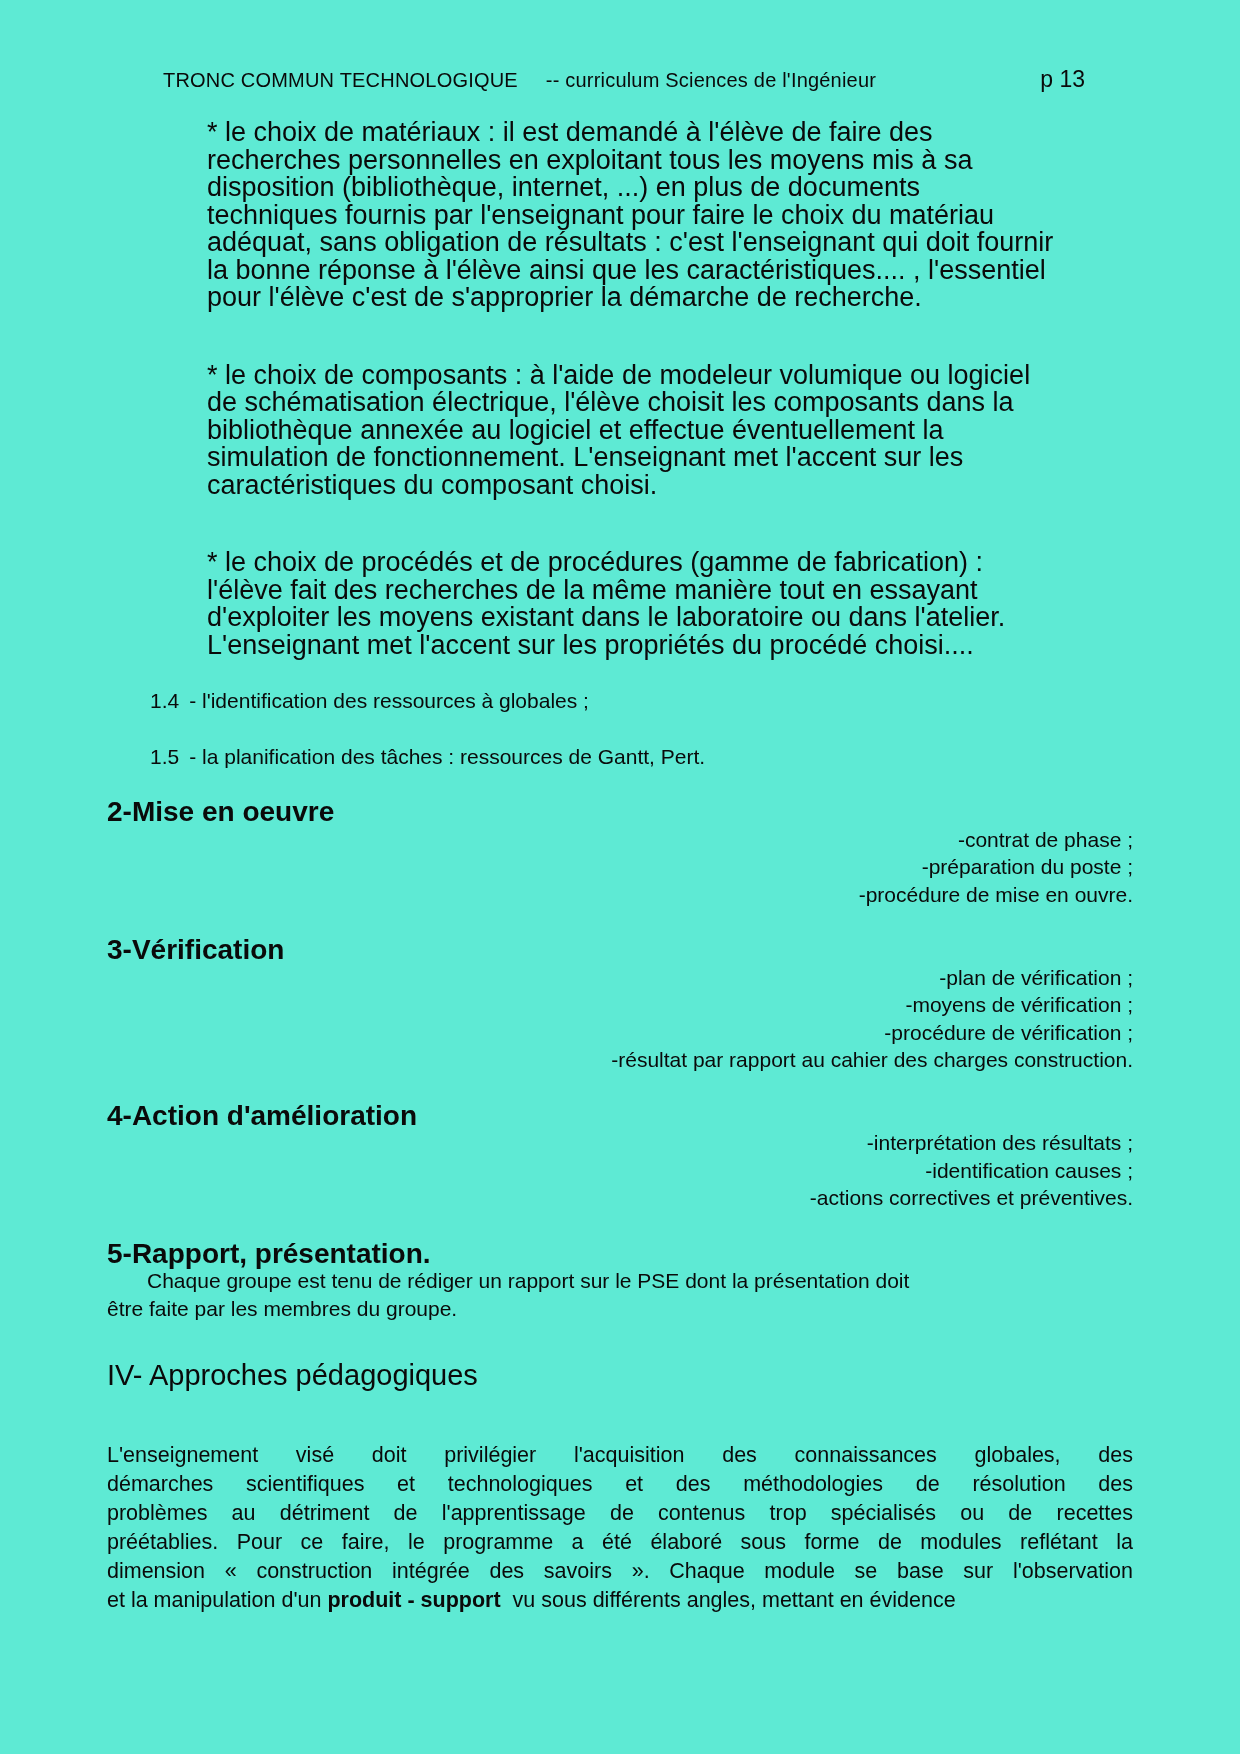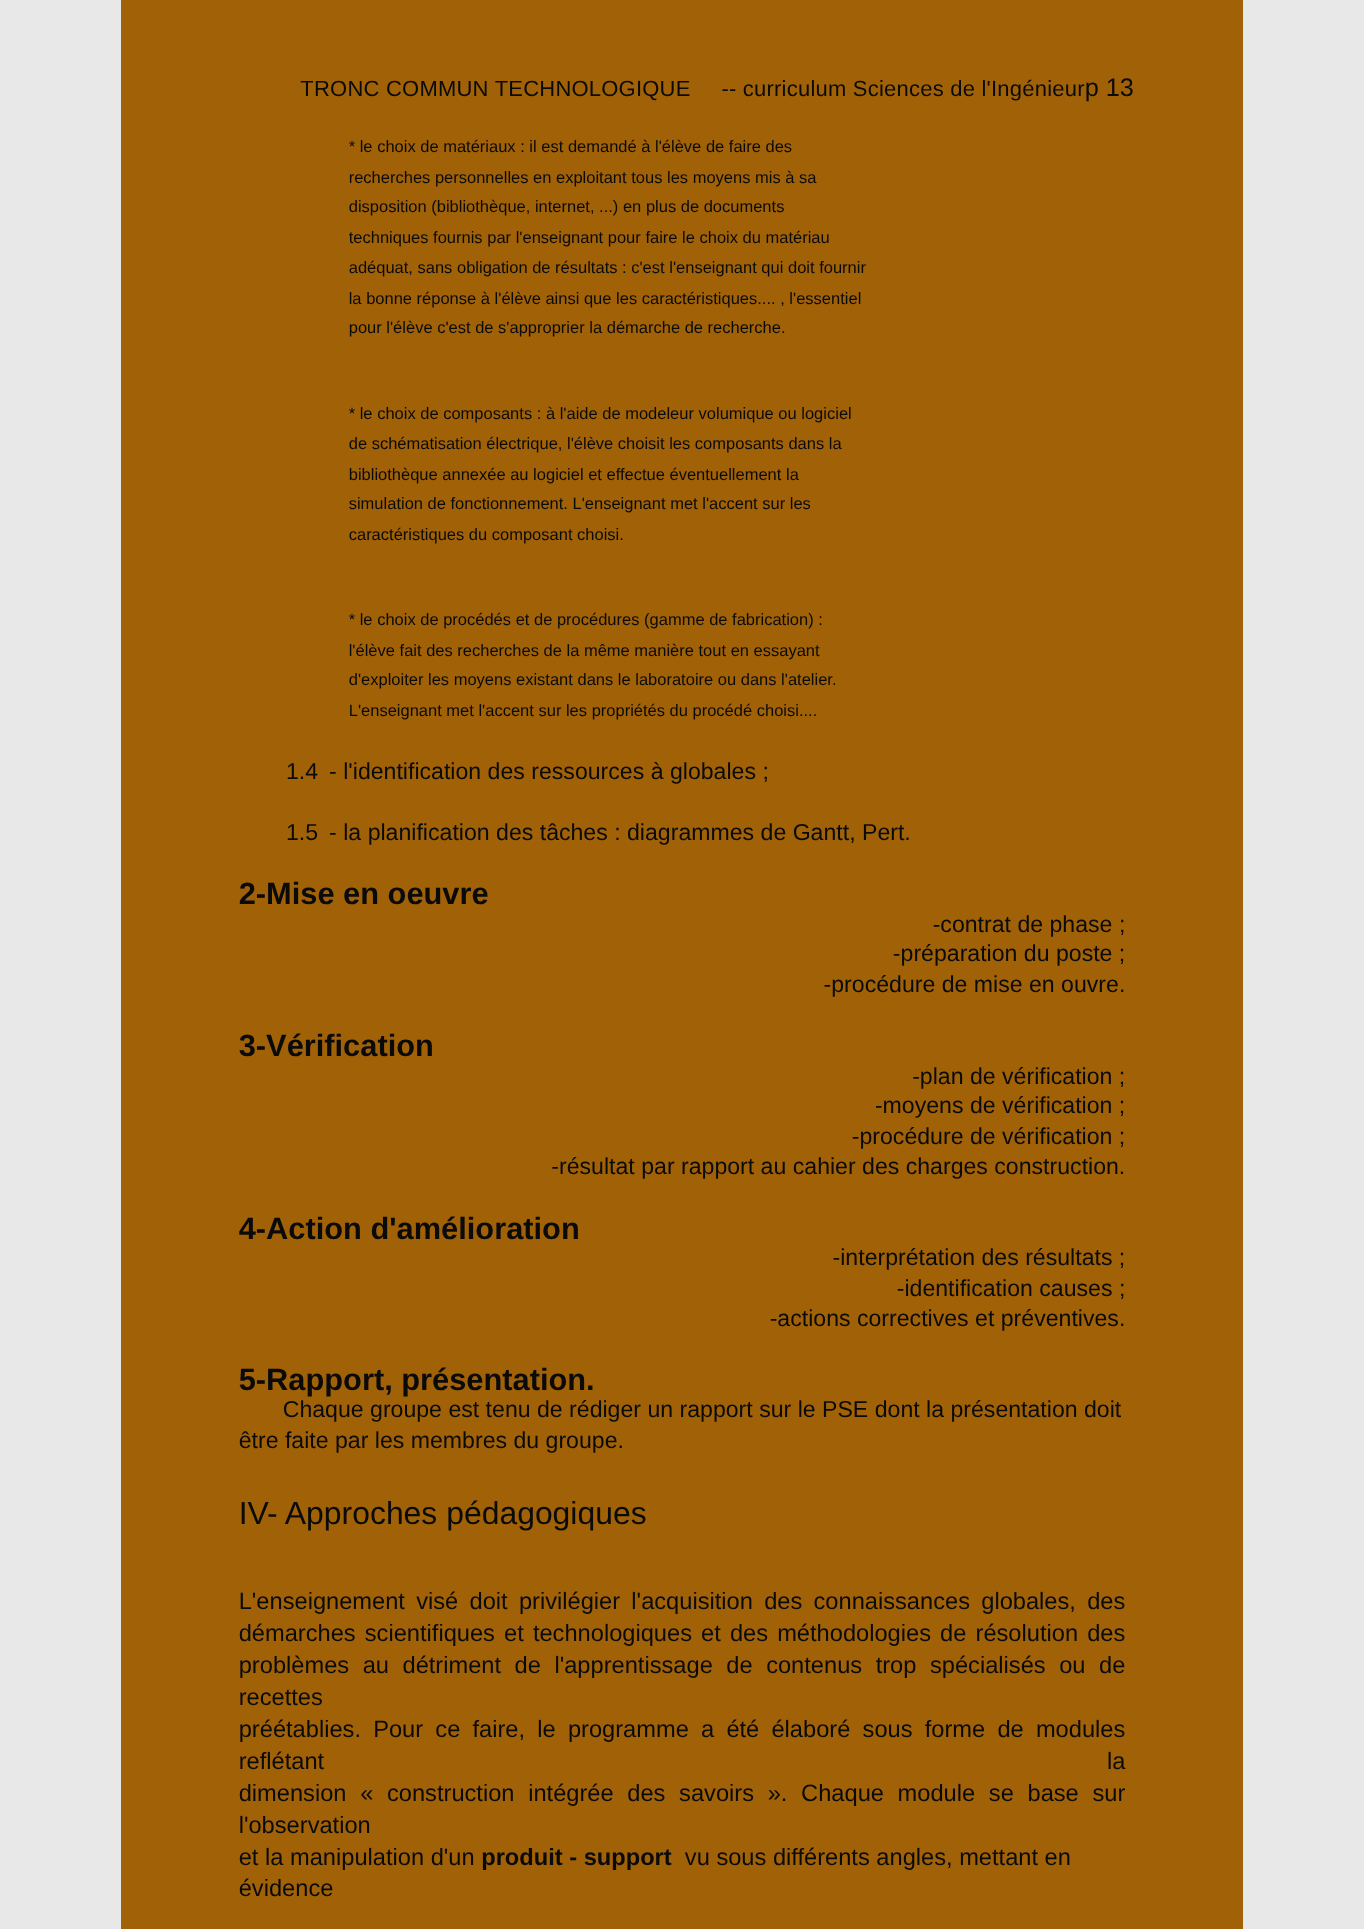--- a/index.html
+++ b/index.html
@@ -2,24 +2,24 @@
 <html><head>
 <meta charset="utf-8">
 <style>
   html, body {
     margin: 0;
     padding: 0;
     background: #e8e8e8;
   }
   .page {
     position: relative;
-    width: 1020px;
+    width: 1240px;
     height: 1754px;
     margin: 0 auto;
-    background: #a16207;
+    background: #5eead4;
     box-sizing: border-box;
     padding: 66px 107px 0 107px;
     font-family: "Liberation Sans", "DejaVu Sans", sans-serif;
     color: #0a0a0a;
     overflow: hidden;
   }
   .doc-header {
     display: flex;
     justify-content: space-between;
     align-items: baseline;
@@ -38,21 +38,21 @@
     margin-right: 48px;
     font-size: 23px;
     white-space: nowrap;
   }
   .starred-block {
     margin-top: 26px;
     margin-left: 100px;
   }
   .starred-par {
     margin: 0 0 50px 0;
-    font-size: 15px;
+    font-size: 27px;
     line-height: 27.5px;
     white-space: pre-line;
   }
   .starred-par:last-child { margin-bottom: 0; }
   .numbered-item {
     margin-top: 28px;
     margin-left: 43px;
     font-size: 21px;
     line-height: 27.5px;
   }
@@ -135,21 +135,21 @@
     <p class="starred-par">* le choix de procédés et de procédures (gamme de fabrication) :
 l'élève fait des recherches de la même manière tout en essayant
 d'exploiter les moyens existant dans le laboratoire ou dans l'atelier.
 L'enseignant met l'accent sur les propriétés du procédé choisi....</p>
   </div>
 
   <div class="numbered-item">
     <span class="num">1.4</span><span>- l'identification des ressources à globales ;</span>
   </div>
   <div class="numbered-item">
-    <span class="num">1.5</span><span>- la planification des tâches : diagrammes de Gantt, Pert.</span>
+    <span class="num">1.5</span><span>- la planification des tâches : ressources de Gantt, Pert.</span>
   </div>
 
   <div class="doc-section">
     <h3 class="sec-title">2-Mise en oeuvre</h3>
     <div class="sec-items">
       <div class="sec-item">-contrat de phase ;</div>
       <div class="sec-item">-préparation du poste ;</div>
       <div class="sec-item">-procédure de mise en ouvre.</div>
     </div>
   </div>

